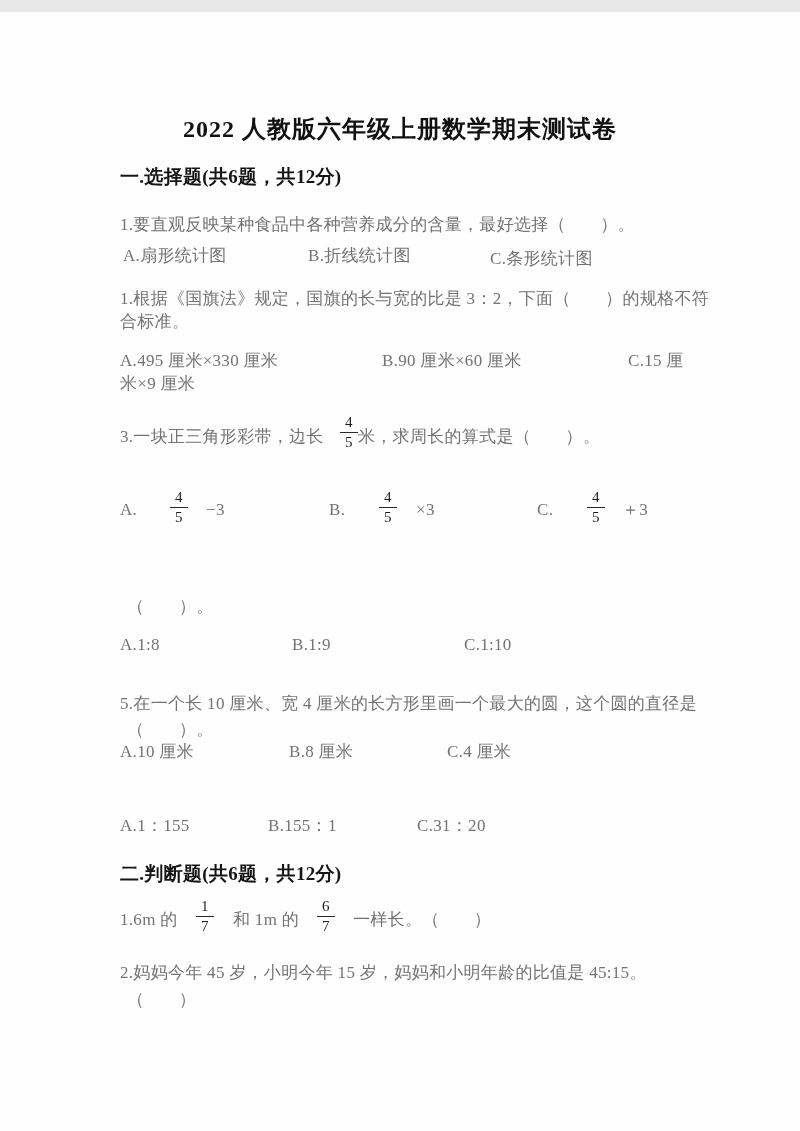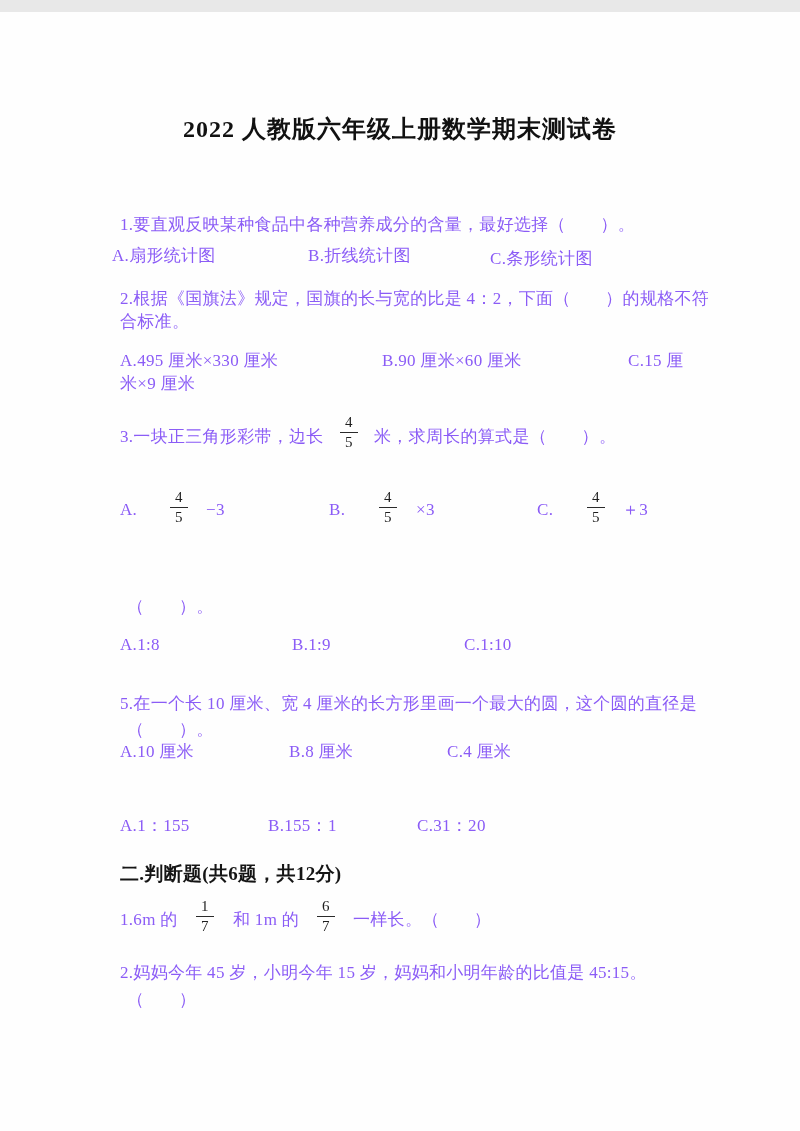--- a/index.html
+++ b/index.html
@@ -12,21 +12,21 @@
     font-family:"Liberation Serif","DejaVu Serif",serif;
     color:#1e1e1e;
     padding-left:36px;
   }
   .t{
     position:absolute;
     white-space:nowrap;
     font-size:17px;
     line-height:22px;
     letter-spacing:0.3px;
-    color:#8b5cf6;
+    color:#737373;
   }
   .title{
     left:0;width:800px;text-align:center;
     font-size:24px;line-height:34px;font-weight:bold;
     letter-spacing:1px;color:#111;
   }
   .heading{
     font-size:19px;line-height:24px;font-weight:bold;color:#151515;
   }
   .frac{
@@ -37,39 +37,40 @@
   .fnum{display:block;border-bottom:1px solid #2a2a2a;padding:0 5px 1px;}
   .fden{display:block;padding-top:1px;}
 </style>
 </head>
 <body>
 
 <div id="page">
 
   <div class="t title" style="top:100px">2022 人教版六年级上册数学期末测试卷</div>
 
+  <div class="t heading" style="left:120px;top:153px">一.选择题(共6题，共12分)</div>
 
   <div class="t" style="left:120px;top:202px">1.要直观反映某种食品中各种营养成分的含量，最好选择（　　）。</div>
-  <div class="t" style="left:112px;top:233px">A.扇形统计图</div>
+  <div class="t" style="left:123px;top:233px">A.扇形统计图</div>
   <div class="t" style="left:308px;top:233px">B.折线统计图</div>
   <div class="t" style="left:490px;top:236px">C.条形统计图</div>
 
-  <div class="t" style="left:120px;top:276px">2.根据《国旗法》规定，国旗的长与宽的比是 4：2，下面（　　）的规格不符</div>
+  <div class="t" style="left:120px;top:276px">1.根据《国旗法》规定，国旗的长与宽的比是 3：2，下面（　　）的规格不符</div>
   <div class="t" style="left:120px;top:299px">合标准。</div>
   <div class="t" style="left:120px;top:338px">A.495 厘米×330 厘米</div>
   <div class="t" style="left:382px;top:338px">B.90 厘米×60 厘米</div>
   <div class="t" style="left:628px;top:338px">C.15 厘</div>
   <div class="t" style="left:120px;top:361px">米×9 厘米</div>
 
   <div class="t" style="left:120px;top:414px">3.一块正三角形彩带，边长</div>
   <span class="frac" style="left:340px;top:402px">
     <span class="fnum">4</span>
     <span class="fden">5</span>
   </span>
-  <div class="t" style="left:374px;top:414px">米，求周长的算式是（　　）。</div>
+  <div class="t" style="left:358px;top:414px">米，求周长的算式是（　　）。</div>
 
   <div class="t" style="left:120px;top:487px">A.</div>
   <span class="frac" style="left:170px;top:477px">
     <span class="fnum">4</span>
     <span class="fden">5</span>
   </span>
   <div class="t" style="left:206px;top:487px">−3</div>
 
   <div class="t" style="left:329px;top:487px">B.</div>
   <span class="frac" style="left:379px;top:477px">

